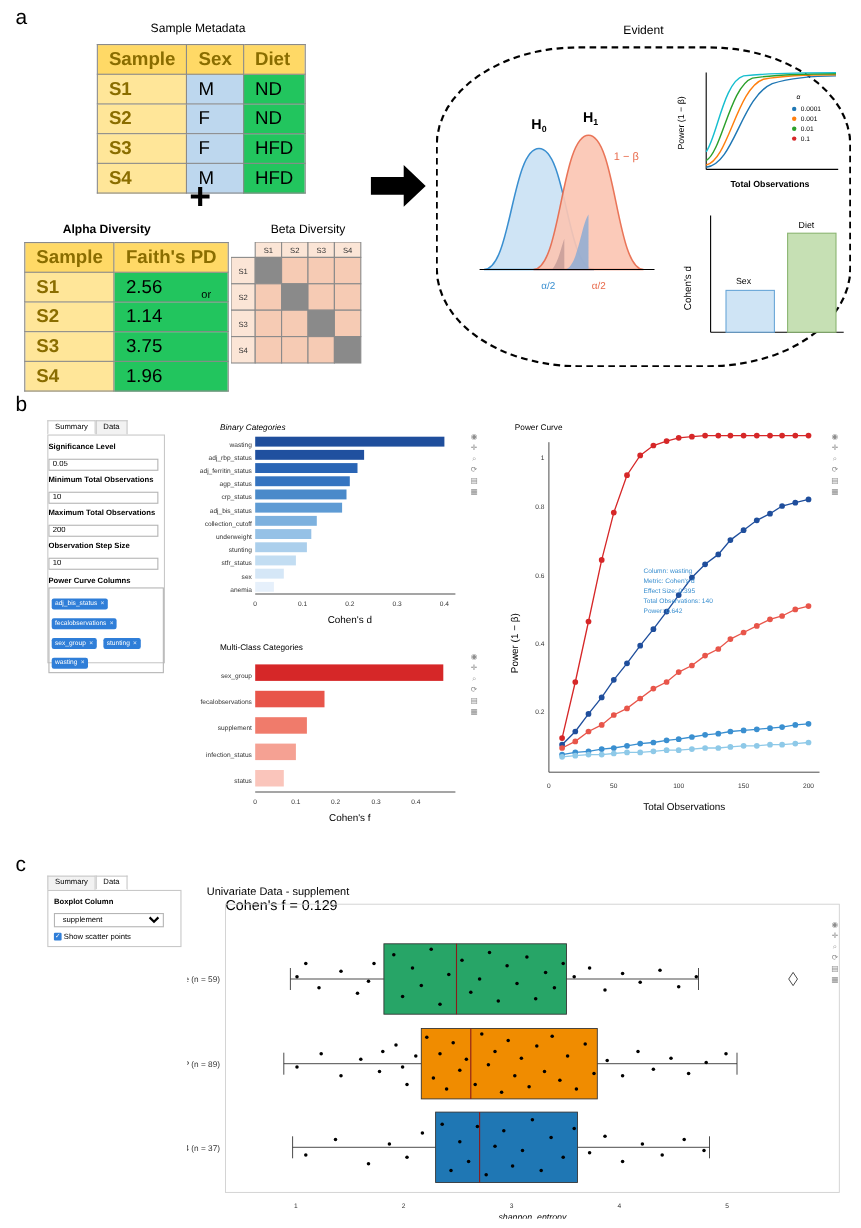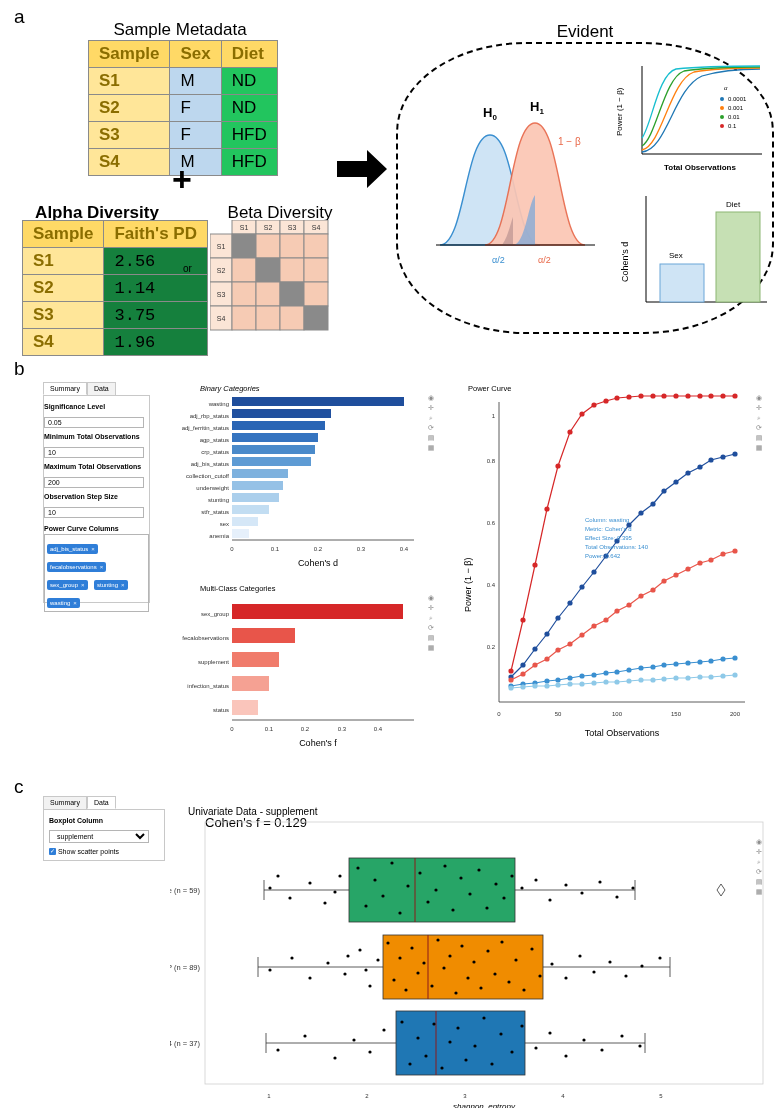--- a/index.html
+++ b/index.html
@@ -1,27 +1,27 @@
 <!DOCTYPE html>
 <html><head>
 <meta charset="utf-8">
 <style>
   html,body{margin:0;padding:0;background:#ffffff;}
   body{width:783px;height:1116px;position:relative;font-family:"Liberation Sans",sans-serif;color:#000;}
   .panel-letter{position:absolute;font-size:19px;font-weight:400;font-family:"Liberation Sans",sans-serif;}
   
   #panel-a{position:absolute;left:0;top:0;width:783px;height:350px;}
-  .sec-title{font-size:17px;text-align:center;}
+  .sec-title{font-size:11px;text-align:center;}
   table.meta{border-collapse:collapse;font-size:17px;}
   table.meta th{border:1px solid #8a8a8a;padding:3px 10px;font-weight:bold;color:#8a6d00;background:#ffd966;text-align:left;}
   table.meta td{border:1px solid #8a8a8a;padding:3px 10px;text-align:left;}
   .cell-yellow{background:#ffe699;color:#8a6d00;font-weight:bold;}
   .cell-blue{background:#bdd7ee;}
   .cell-green{background:#22c55e;}
-  .cell-peach{background:#15803d;font-family:Liberation Mono, monospace;}
+  .cell-peach{background:#22c55e;}
   table.ad th:first-child{background:#ffd966;}
   .plus{position:absolute;font-size:34px;font-weight:bold;line-height:1;}
   .arrow-big{position:absolute;}
   .dashbox{position:absolute;border:2px dashed #000;border-radius:130px/90px;}
   
   #panel-b{position:absolute;left:0;top:352px;width:783px;height:410px;}
   .ui-card{position:absolute;border:1px solid #c8c8c8;background:#fff;}
   .tabbar{display:flex;font-size:7px;}
   .tab{padding:2px 6px;border:1px solid #c8c8c8;border-bottom:none;background:#f2f2f2;}
   .tab.active{background:#fff;border-bottom:1px solid #fff;}

